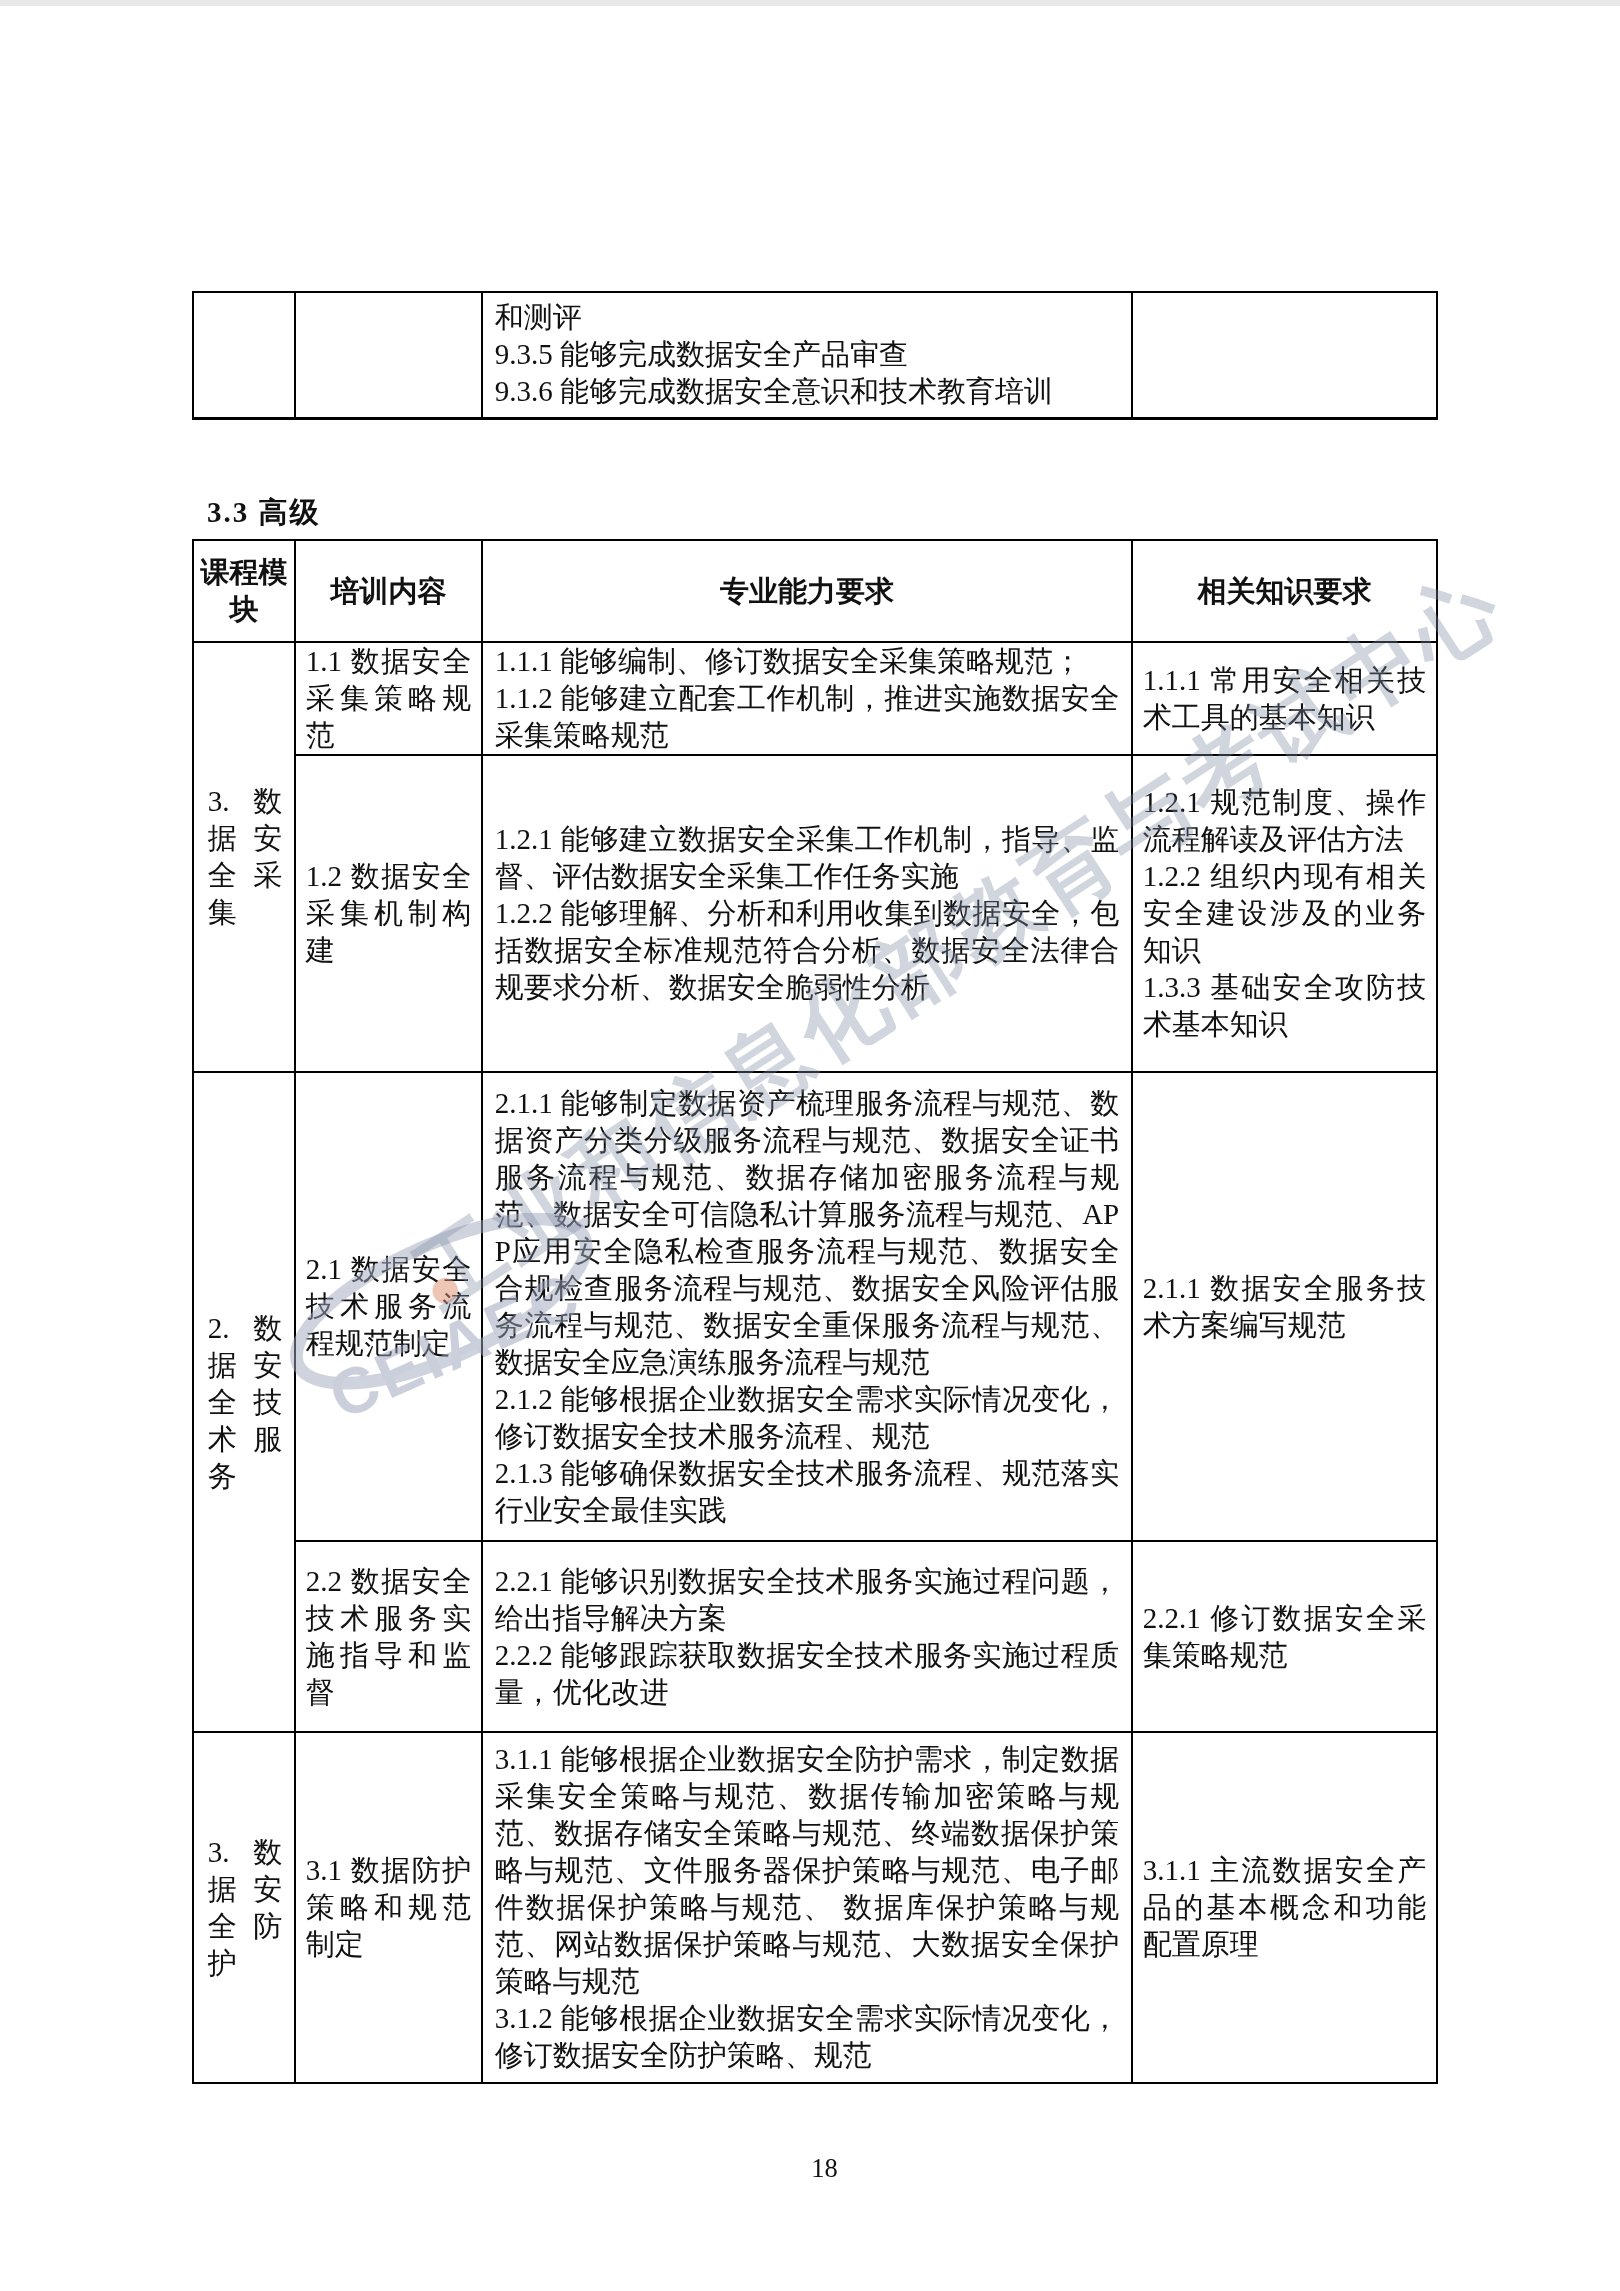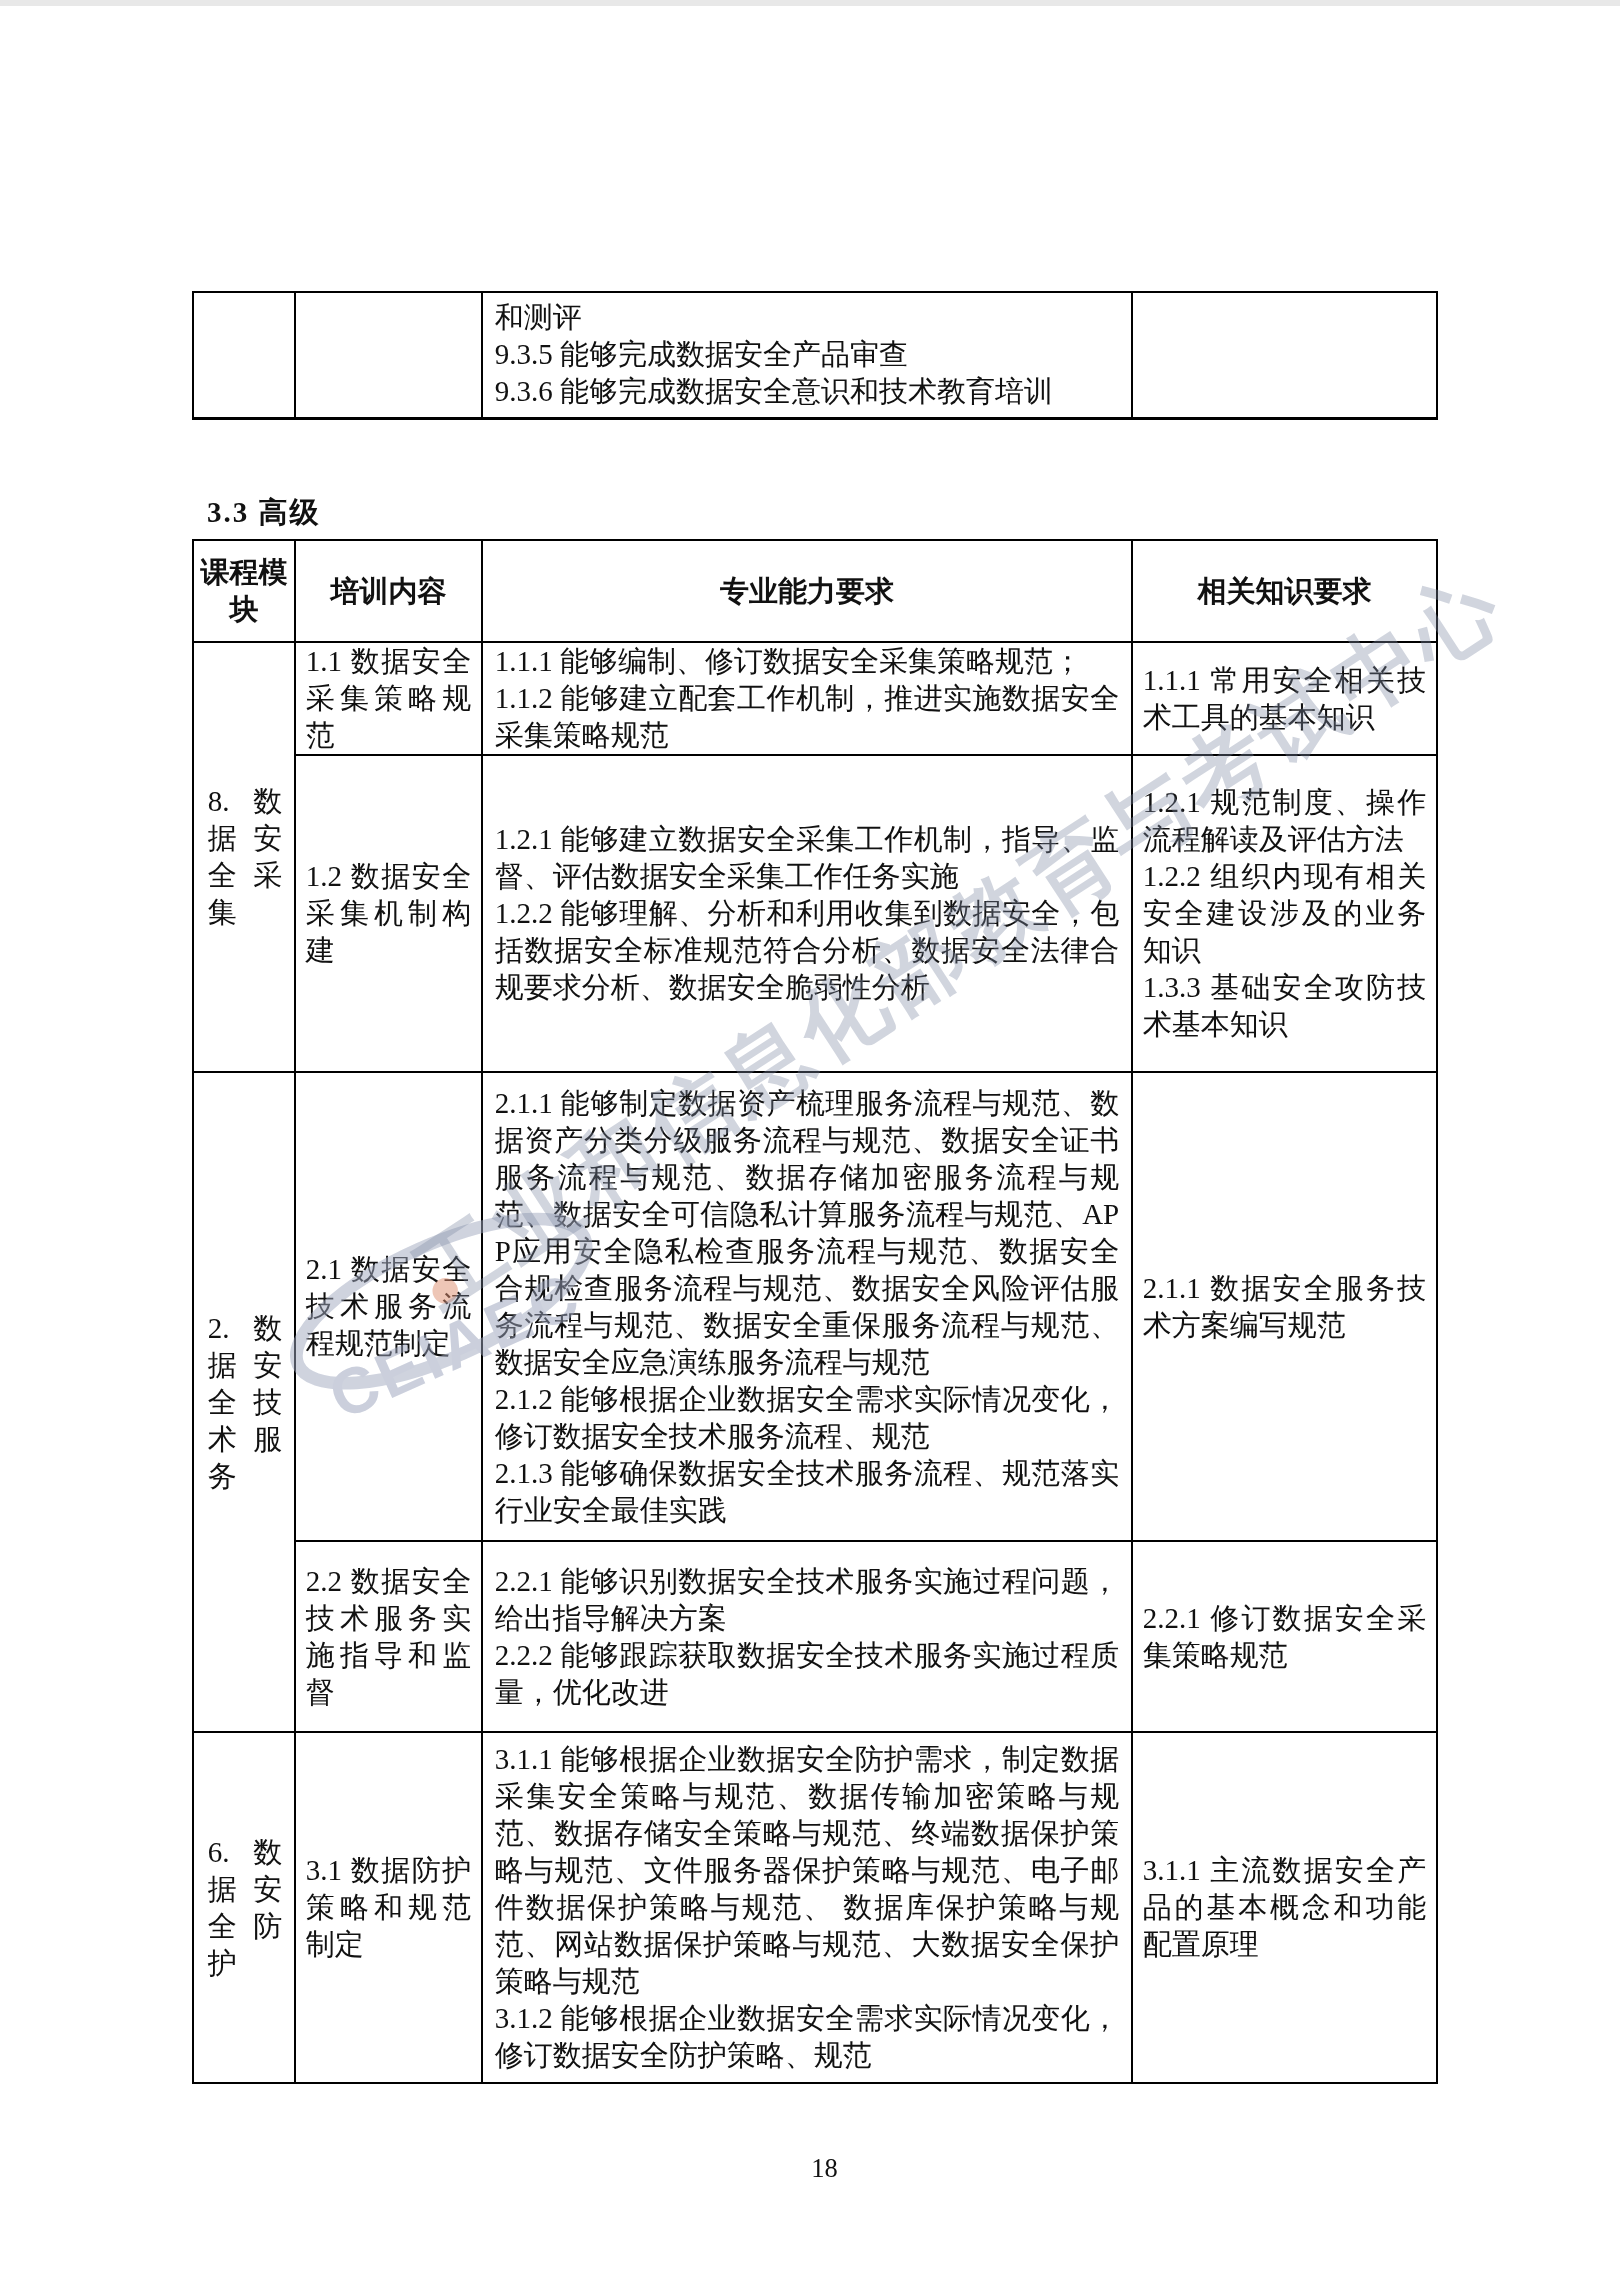--- a/index.html
+++ b/index.html
@@ -96,21 +96,21 @@
       </colgroup>
     <tbody>
         <tr class="hdr-row">
       <th>课程模块</th>
       <th>培训内容</th>
       <th>专业能力要求</th>
       <th>相关知识要求</th>
     </tr>
 
     <tr class="row-11">
-      <td class="cell mod" rowspan="2">8.数据安全采集</td>
+      <td class="cell mod" rowspan="2">3.数据安全采集</td>
       <td class="cell cnt">1.1 数据安全采集策略规范</td>
       <td class="cell">1.1.1 能够编制、修订数据安全采集策略规范；
 1.1.2 能够建立配套工作机制，推进实施数据安全采集策略规范</td>
       <td class="cell k">1.1.1 常用安全相关技术工具的基本知识</td>
     </tr>
     <tr class="row-12">
       <td class="cell cnt">1.2 数据安全采集机制构建</td>
       <td class="cell">1.2.1 能够建立数据安全采集工作机制，指导、监督、评估数据安全采集工作任务实施
 1.2.2 能够理解、分析和利用收集到数据安全，包括数据安全标准规范符合分析、数据安全法律合规要求分析、数据安全脆弱性分析</td>
       <td class="cell k">1.2.1 规范制度、操作流程解读及评估方法
@@ -127,21 +127,21 @@
       <td class="cell k">2.1.1 数据安全服务技术方案编写规范</td>
     </tr>
     <tr class="row-22">
       <td class="cell cnt">2.2 数据安全技术服务实施指导和监督</td>
       <td class="cell">2.2.1 能够识别数据安全技术服务实施过程问题，给出指导解决方案
 2.2.2 能够跟踪获取数据安全技术服务实施过程质量，优化改进</td>
       <td class="cell k">2.2.1 修订数据安全采集策略规范</td>
     </tr>
 
     <tr class="row-31">
-      <td class="cell mod">6.数据安全防护</td>
+      <td class="cell mod">3.数据安全防护</td>
       <td class="cell cnt">3.1 数据防护策略和规范制定</td>
       <td class="cell">3.1.1 能够根据企业数据安全防护需求，制定数据采集安全策略与规范、数据传输加密策略与规范、数据存储安全策略与规范、终端数据保护策略与规范、文件服务器保护策略与规范、电子邮件数据保护策略与规范、 数据库保护策略与规范、网站数据保护策略与规范、大数据安全保护策略与规范
 3.1.2 能够根据企业数据安全需求实际情况变化，修订数据安全防护策略、规范</td>
       <td class="cell k">3.1.1 主流数据安全产品的基本概念和功能配置原理</td>
     </tr>
   </tbody>
     </table>
 
   <div class="watermark">
     <svg class="wm-logo" width="412" height="274" viewBox="0 0 420 280">

